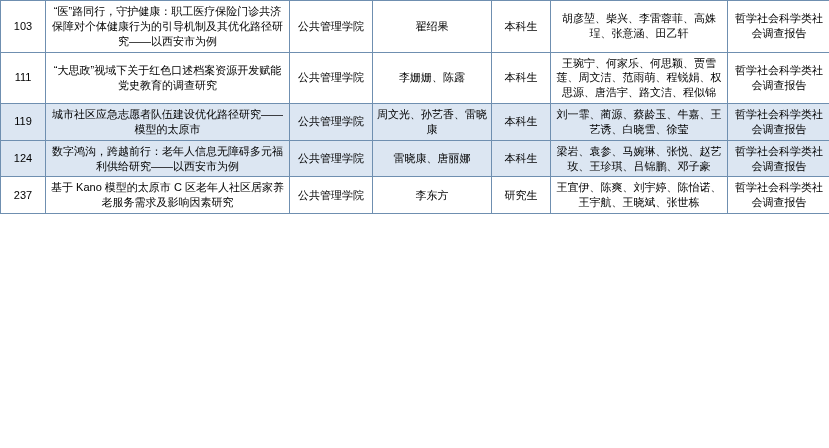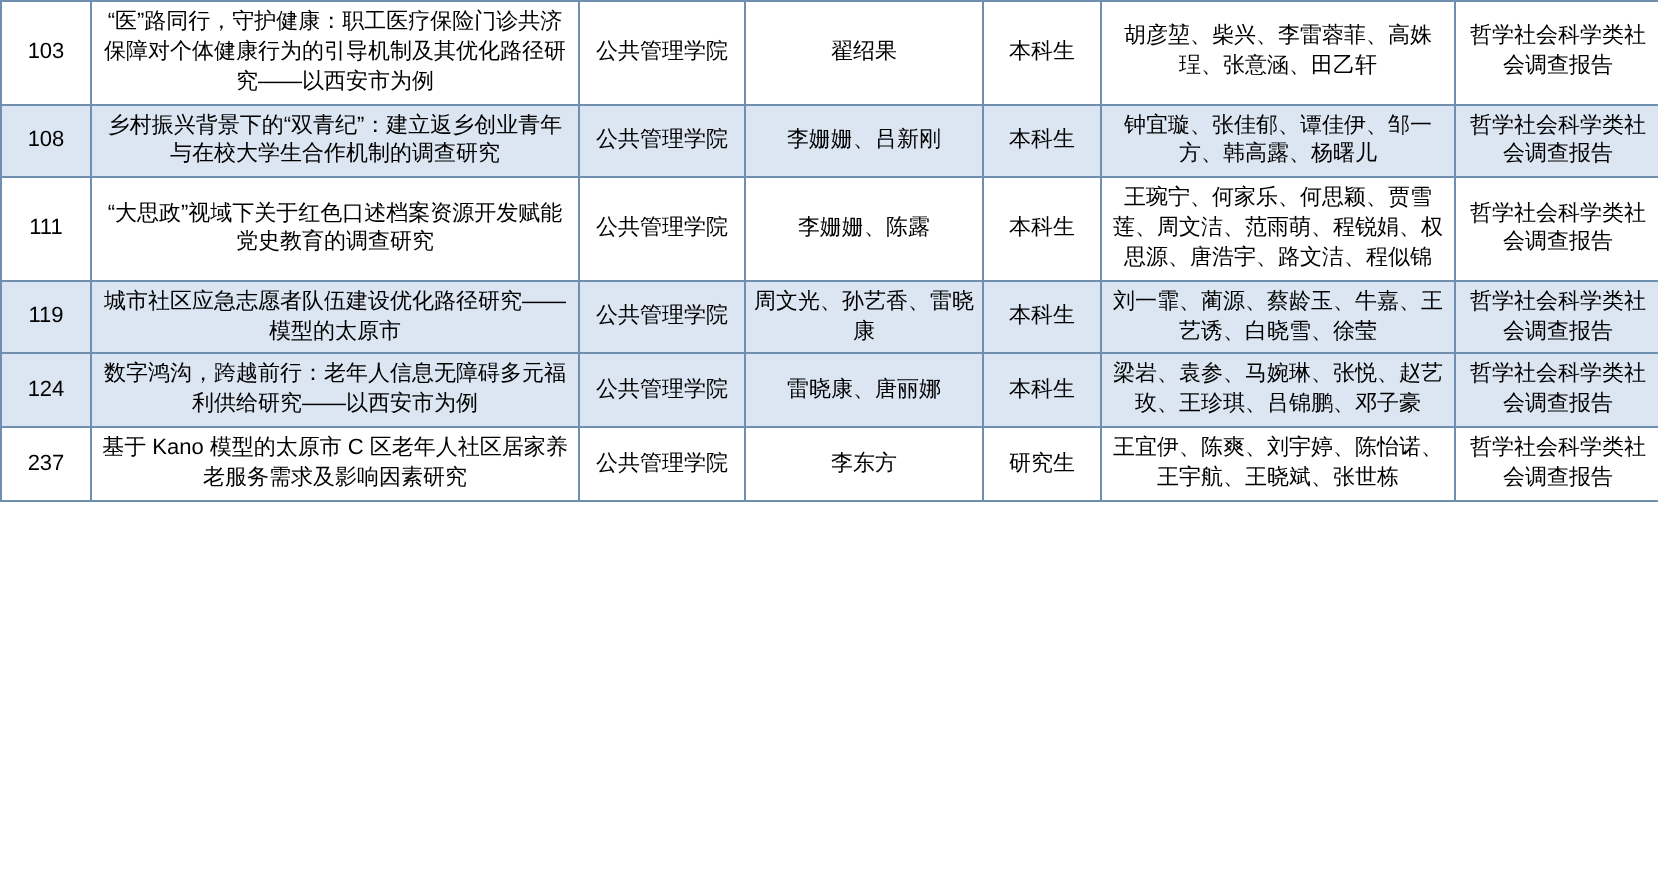--- a/index.html
+++ b/index.html
@@ -55,30 +55,20 @@
     <tr class="row-plain">
       <td class="c-id">103</td>
       <td class="c-title title-cell">“医”路同行，守护健康：职工医疗保险门诊共济保障对个体健康行为的引导机制及其优化路径研究——以西安市为例</td>
       <td class="c-dept">公共管理学院</td>
       <td class="c-author">翟绍果</td>
       <td class="c-level">本科生</td>
       <td class="c-adv">胡彦堃、柴兴、李雷蓉菲、高姝珵、张意涵、田乙轩</td>
       <td class="c-cat">哲学社会科学类社会调查报告</td>
 
     </tr>
-    <tr class="row-alt">
-      <td class="c-id">108</td>
-      <td class="c-title title-cell">乡村振兴背景下的“双青纪”：建立返乡创业青年与在校大学生合作机制的调查研究</td>
-      <td class="c-dept">公共管理学院</td>
-      <td class="c-author">李姗姗、吕新刚</td>
-      <td class="c-level">本科生</td>
-      <td class="c-adv">钟宜璇、张佳郁、谭佳伊、邹一方、韩高露、杨曙儿</td>
-      <td class="c-cat">哲学社会科学类社会调查报告</td>
-
-    </tr>
     <tr class="row-plain">
       <td class="c-id">111</td>
       <td class="c-title title-cell">“大思政”视域下关于红色口述档案资源开发赋能党史教育的调查研究</td>
       <td class="c-dept">公共管理学院</td>
       <td class="c-author">李姗姗、陈露</td>
       <td class="c-level">本科生</td>
       <td class="c-adv">王琬宁、何家乐、何思颖、贾雪莲、周文洁、范雨萌、程锐娟、权思源、唐浩宇、路文洁、程似锦</td>
       <td class="c-cat">哲学社会科学类社会调查报告</td>
 
     </tr>

